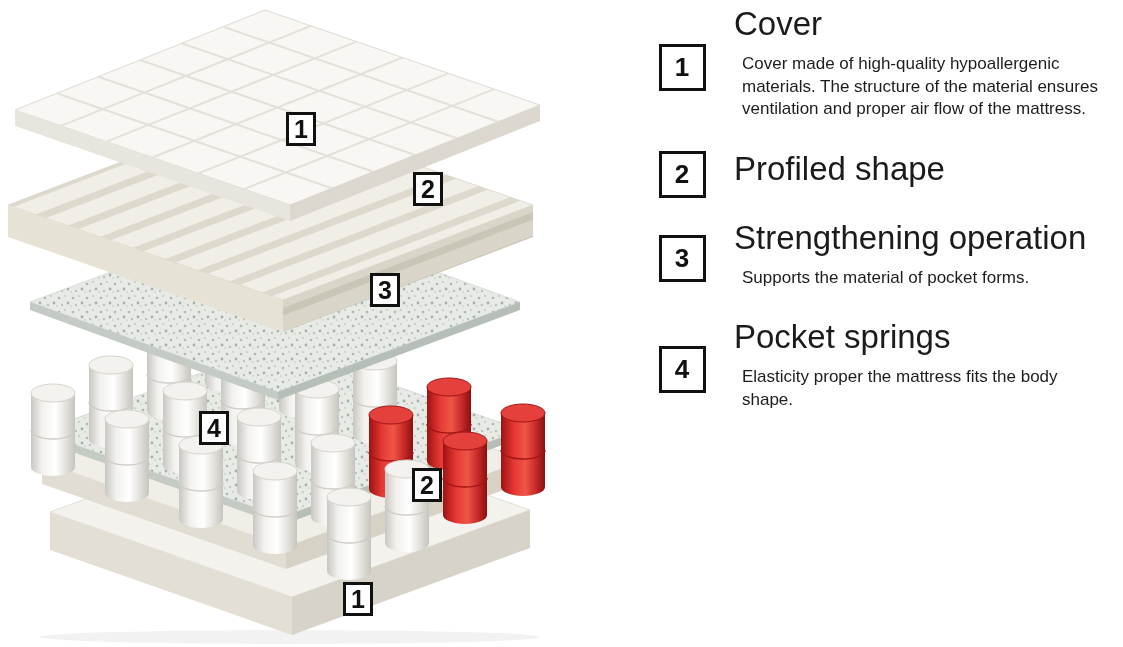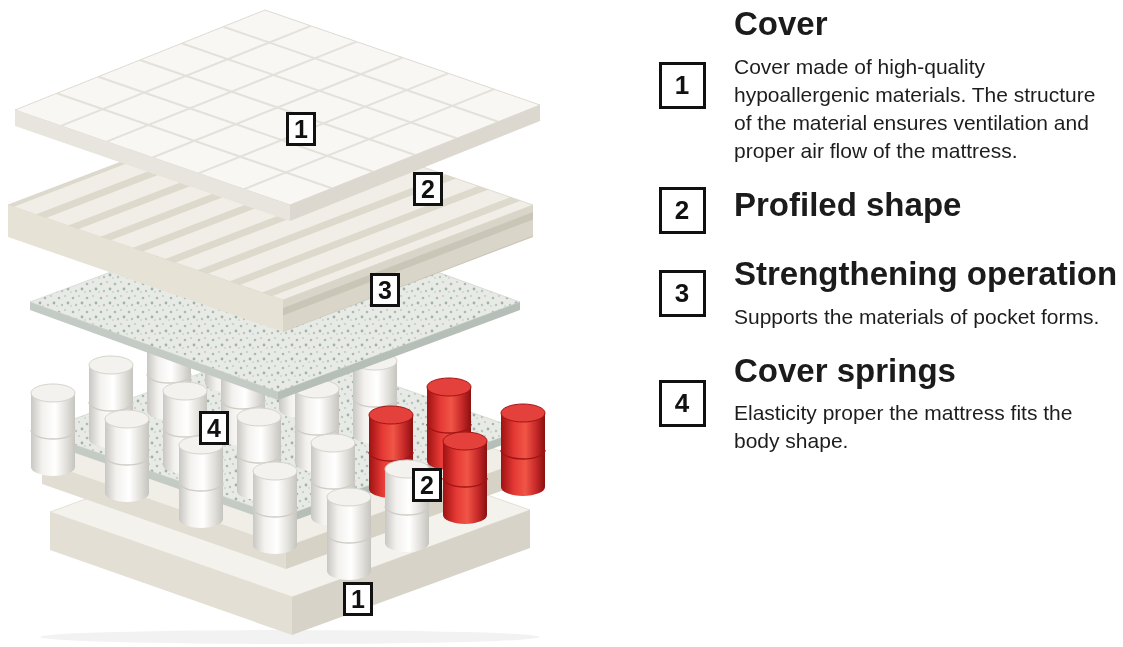--- a/index.html
+++ b/index.html
@@ -61,27 +61,27 @@
     font-size: 26px;
     font-weight: 700;
     color: #111111;
     justify-self: center;
     box-sizing: content-box;
   }
   .entry h2 {
     margin: 0 0 10px 0;
     font-size: 33px;
     line-height: 1.12;
-    font-weight: 700;
+    font-weight: 400;
     color: #1b1b1b;
     max-width: 400px;
   }
   .entry p {
-    margin: 0;
-    font-size: 21px;
+    margin: 8px;
+    font-size: 17px;
     line-height: 1.33;
     color: #1d1d1d;
     max-width: 392px;
   }
 </style>
 </head>
 <body>
 
 <div class="canvas">
 
@@ -243,26 +243,26 @@
       <div class="badge">2</div>
       <div class="text">
         <h2>Profiled shape</h2>
       </div>
     </section>
 
     <section class="entry">
       <div class="badge">3</div>
       <div class="text">
         <h2>Strengthening operation</h2>
-        <p>Supports the materials of pocket forms.</p>
+        <p>Supports the material of pocket forms.</p>
       </div>
     </section>
 
     <section class="entry">
       <div class="badge">4</div>
       <div class="text">
-        <h2>Cover springs</h2>
+        <h2>Pocket springs</h2>
         <p>Elasticity proper the mattress fits the body shape.</p>
       </div>
     </section>
 
   </div>
 </div>
 
 </body></html>

